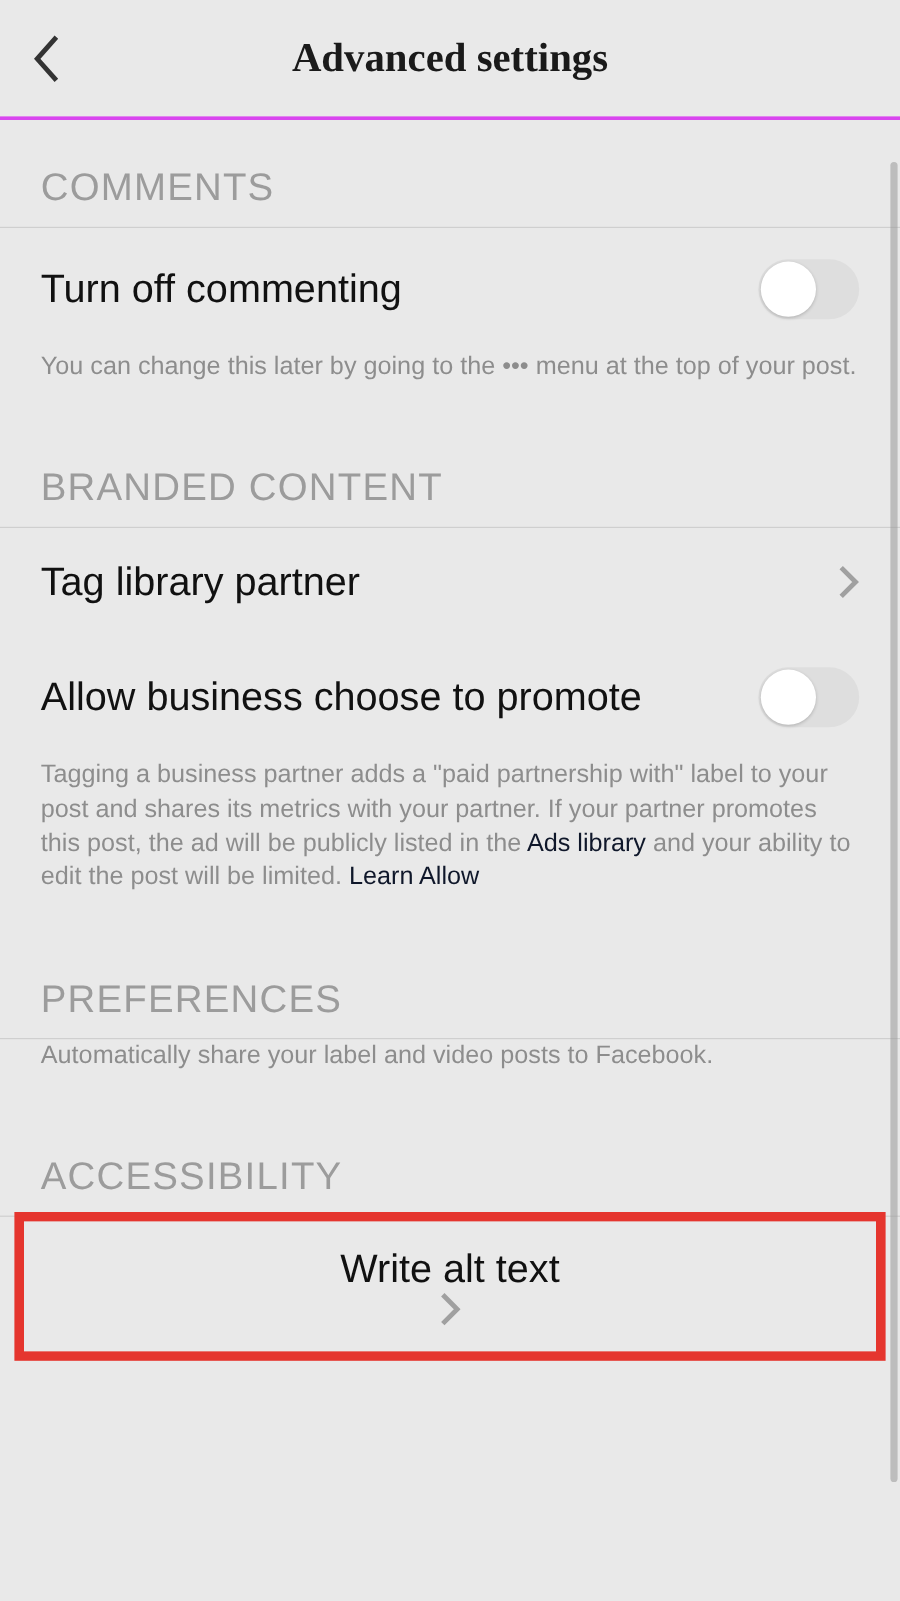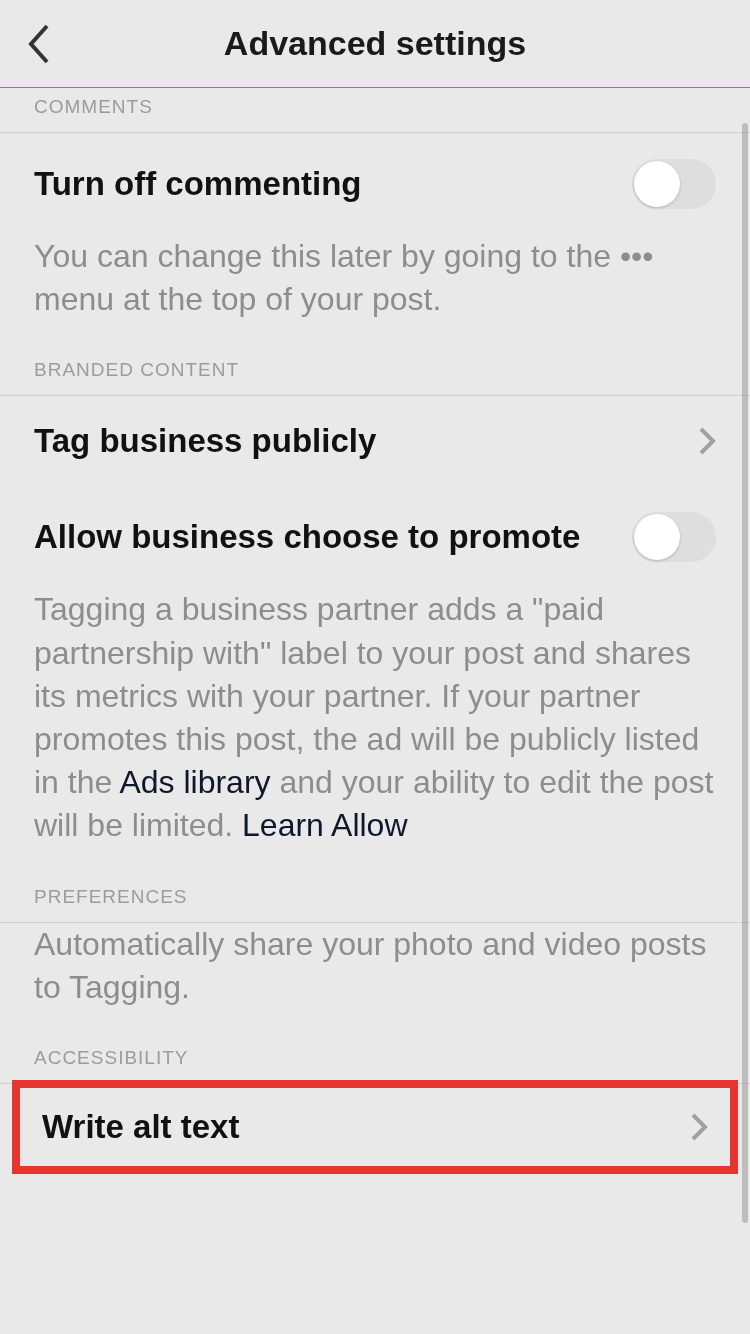--- a/index.html
+++ b/index.html
@@ -5,27 +5,28 @@
   * { box-sizing: border-box; margin: 0; padding: 0; }
   body {
     width: 750px;
     height: 1334px;
     background: #e9e9e9;
     font-family: -apple-system, "Helvetica Neue", Arial, sans-serif;
     overflow: hidden;
     position: relative;
   }
   .header {
-    height: 88px;
+    height: 100px;
     display: flex;
     align-items: center;
     justify-content: center;
     position: relative;
-    border-bottom: 1px solid #d946ef;
+    border-bottom: 3px solid #d946ef;
     background: #e9e9e9;
+    font-family: Liberation Serif, serif;
   }
   .back {
     position: absolute;
     left: 14px;
     top: 50%;
     transform: translateY(-50%);
     width: 48px;
     height: 48px;
     display: flex;
     align-items: center;
@@ -47,47 +48,48 @@
     position: absolute;
     right: 2px;
     top: 35px;
     width: 6px;
     height: 1100px;
     background: #999;
     border-radius: 3px;
     opacity: .55;
   }
   .section-label {
-    font-size: 19px;
+    font-size: 32px;
     font-weight: 500;
     letter-spacing: 1px;
     color: #9c9c9c;
     text-transform: uppercase;
     padding: 28px 34px 14px 34px;
+    margin-top: 30px;
   }
   .section-label.cut {
     padding-top: 8px;
   }
   .group {
     border-top: 1px solid #cfcfcf;
   }
   .row {
     display: flex;
     align-items: center;
     justify-content: space-between;
     padding: 26px 34px 26px 34px;
     background: #e9e9e9;
   }
   .row-label {
     font-size: 33px;
-    font-weight: 700;
+    font-weight: 400;
     color: #111;
   }
   .desc {
-    font-size: 32px;
+    font-size: 21px;
     line-height: 1.35;
     color: #8d8d8d;
     padding: 0 34px 10px 34px;
   }
   .desc .link { color: #0f172a; }
   .toggle {
     width: 84px;
     height: 50px;
     border-radius: 25px;
     background: #dedede;
@@ -103,21 +105,21 @@
     border-radius: 23px;
     background: #fff;
     box-shadow: 0 1px 3px rgba(0,0,0,.2);
   }
   .chev { width: 18px; height: 30px; flex-shrink: 0; }
   .chev polyline { fill:none; stroke:#a0a0a0; stroke-width:4; }
   .highlight {
     border: 8px solid #e5352e;
     margin: -4px 12px 8px 12px;
   }
-  .highlight .row { padding: 20px 22px; }
+  .highlight .row { padding: 20px 22px; flex-direction: column; }
 </style>
 </head>
 <body>
 
 <div class="header">
   <div class="back">
     <svg viewBox="0 0 26 44">
       <polyline points="22,4 6,22 22,40" fill="none" stroke="#333" stroke-width="4"></polyline>
     </svg>
   </div>
@@ -133,39 +135,39 @@
       <div class="toggle">
           <div class="knob"></div>
         </div>
     </div>
     <div class="desc">You can change this later by going to the ••• menu at the top of your post.</div>
   </div>
 
   <div class="section-label">BRANDED CONTENT</div>
   <div class="group">
     <div class="row">
-      <div class="row-label">Tag business publicly</div>
+      <div class="row-label">Tag library partner</div>
       <svg class="chev" viewBox="0 0 18 30">
           <polyline points="3,3 15,15 3,27"></polyline>
         </svg>
     </div>
     <div class="row">
       <div class="row-label">Allow business choose to promote</div>
       <div class="toggle">
           <div class="knob"></div>
         </div>
     </div>
     <div class="desc">
       <span>Tagging a business partner adds a "paid partnership with" label to your post and shares its metrics with your partner. If your partner promotes this post, the ad will be publicly listed in the </span><span class="link">Ads library</span><span> and your ability to edit the post will be limited. </span><span class="link">Learn Allow</span>
     </div>
   </div>
 
   <div class="section-label">PREFERENCES</div>
   <div class="group">
-    <div class="desc">Automatically share your photo and video posts to Tagging.</div>
+    <div class="desc">Automatically share your label and video posts to Facebook.</div>
   </div>
 
   <div class="section-label">ACCESSIBILITY</div>
   <div class="group">
     <div class="highlight">
       <div class="row">
         <div class="row-label">Write alt text</div>
         <svg class="chev" viewBox="0 0 18 30">
             <polyline points="3,3 15,15 3,27"></polyline>
           </svg>

